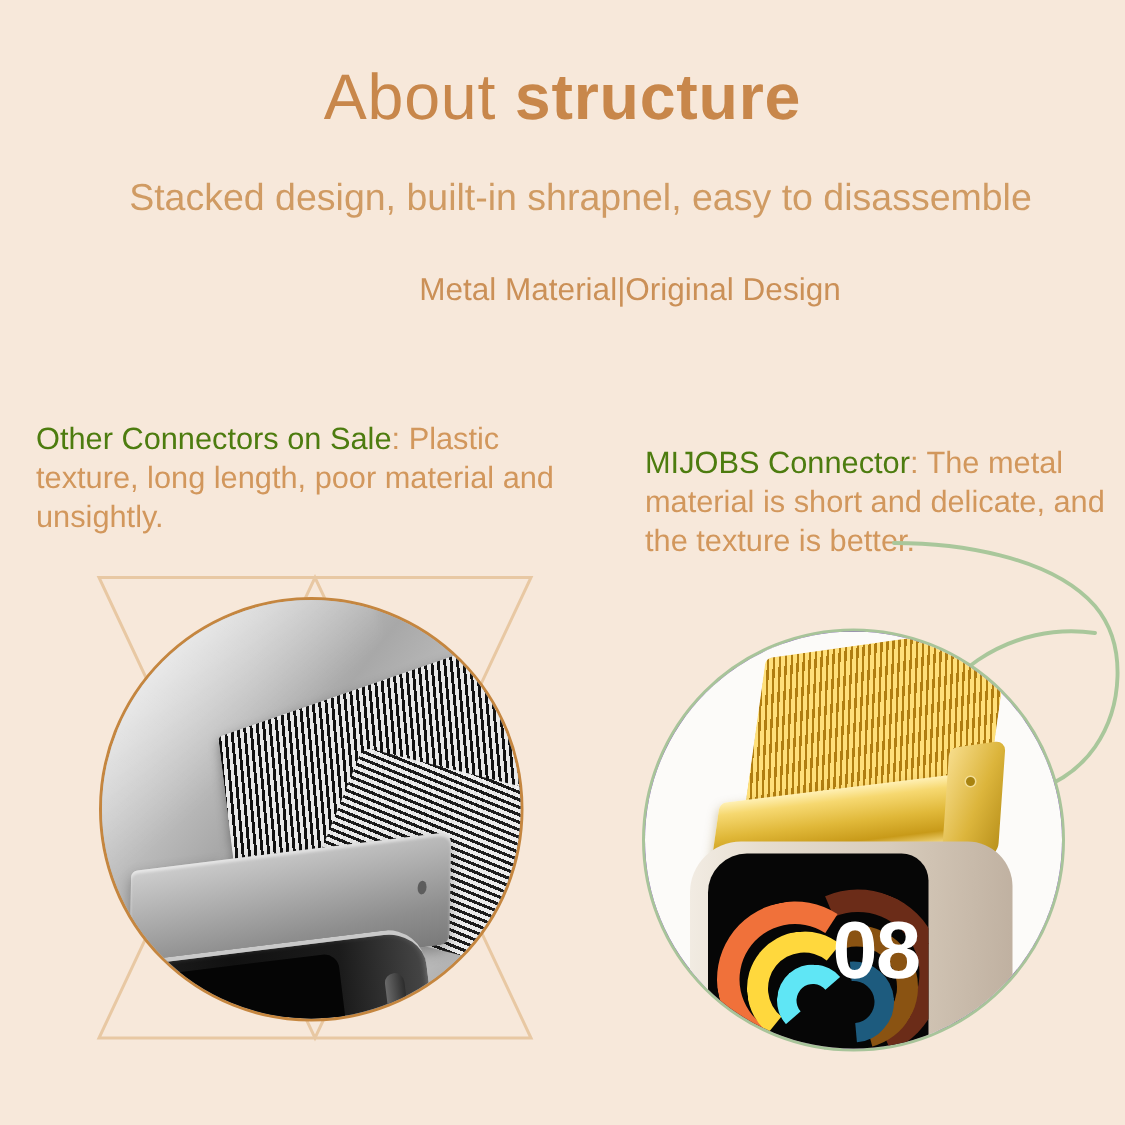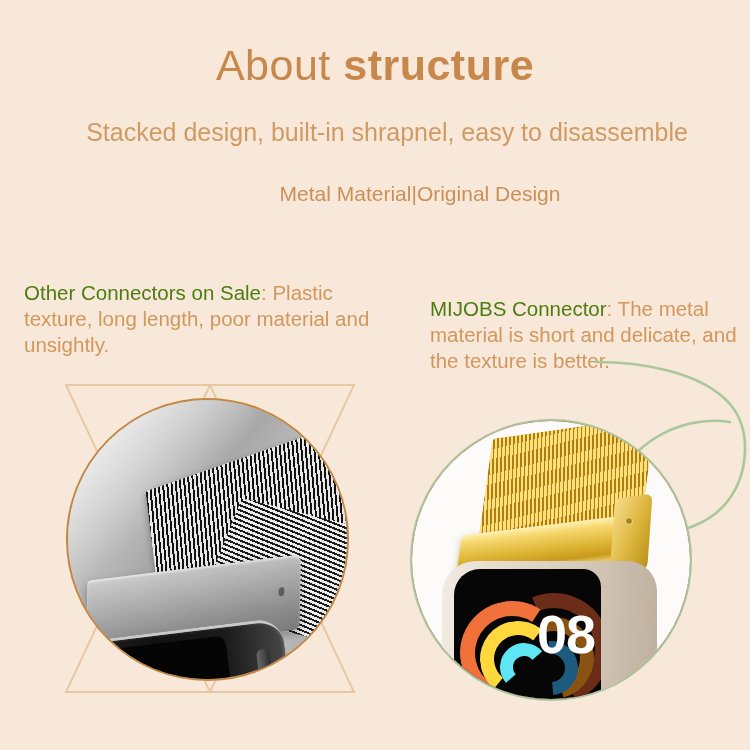--- a/index.html
+++ b/index.html
@@ -66,24 +66,24 @@
     border-radius:50%;
     overflow:hidden;
   }
   .photo-left {
     left:66px; top:398px;
     width:283px; height:283px;
     border:2.5px solid #c5863f;
     background:#b9b9b9;
   }
   .photo-right {
-    left:410px; top:419px;
+    left:428px; top:419px;
     width:282px; height:282px;
     border:2px solid #a8c49a;
-    background:#b91c1c;
+    background:#4c1d95;
   }
 
   
   .lp-bg {
     position:absolute; inset:0;
     background:
       linear-gradient(128deg,
         #cfcfcf 0%, #dcdcdc 14%, #c2c2c2 28%,
         #a8a8a8 42%, #bdbdbd 56%, #d4d4d4 70%,
         #b4b4b4 84%, #9e9e9e 100%);

